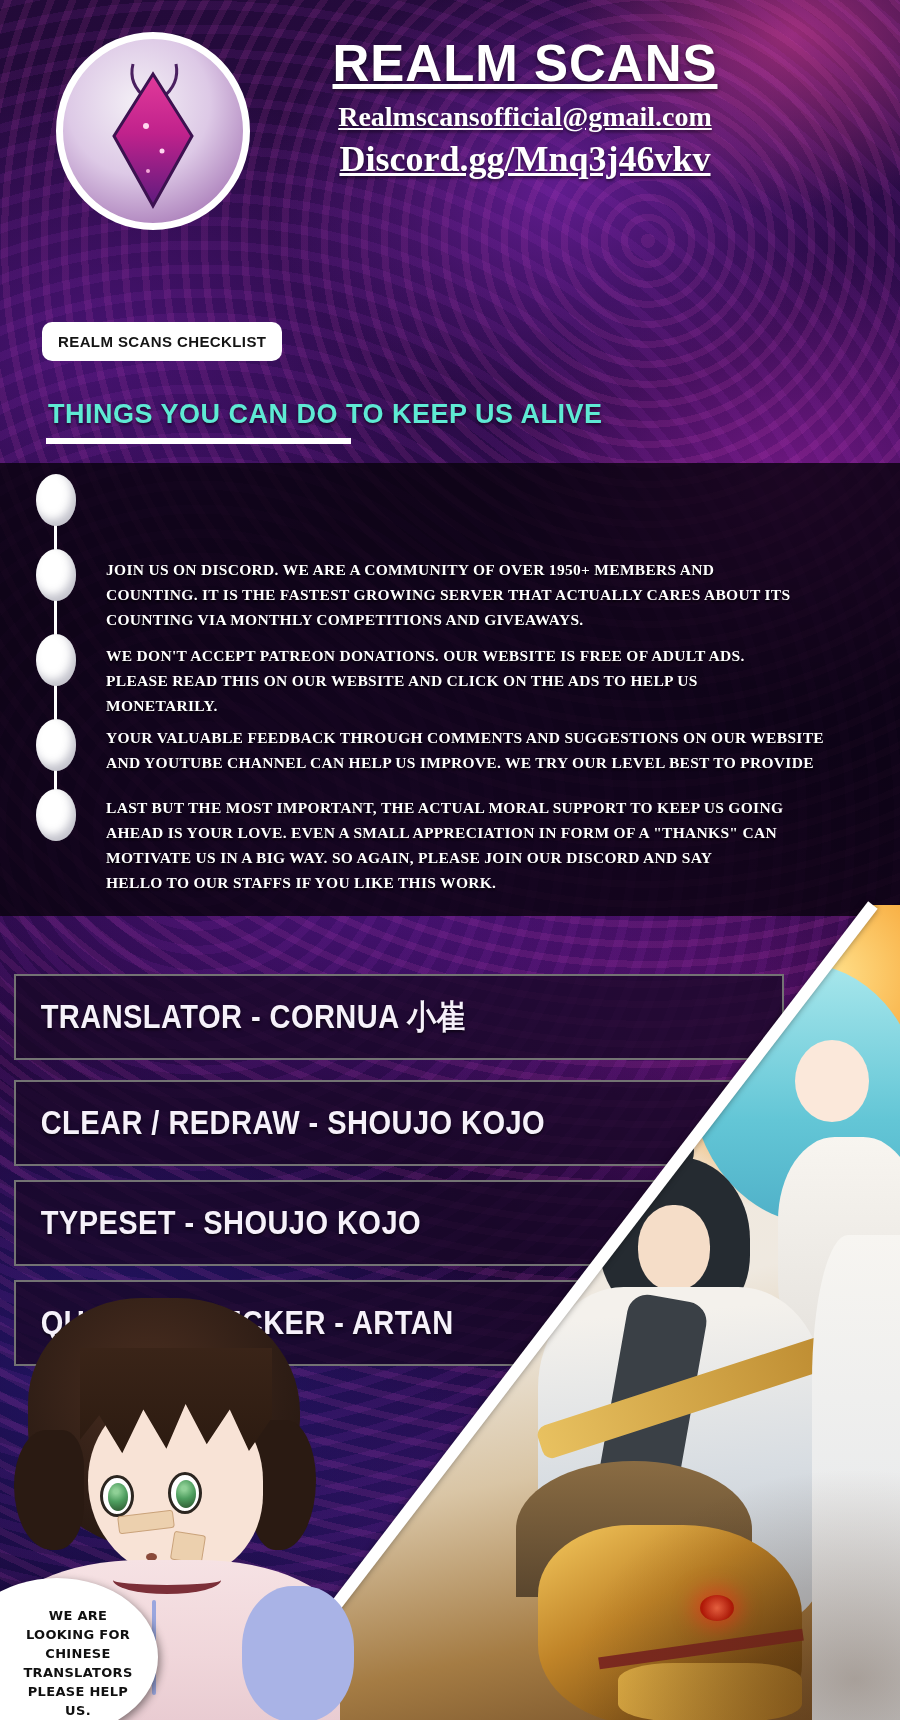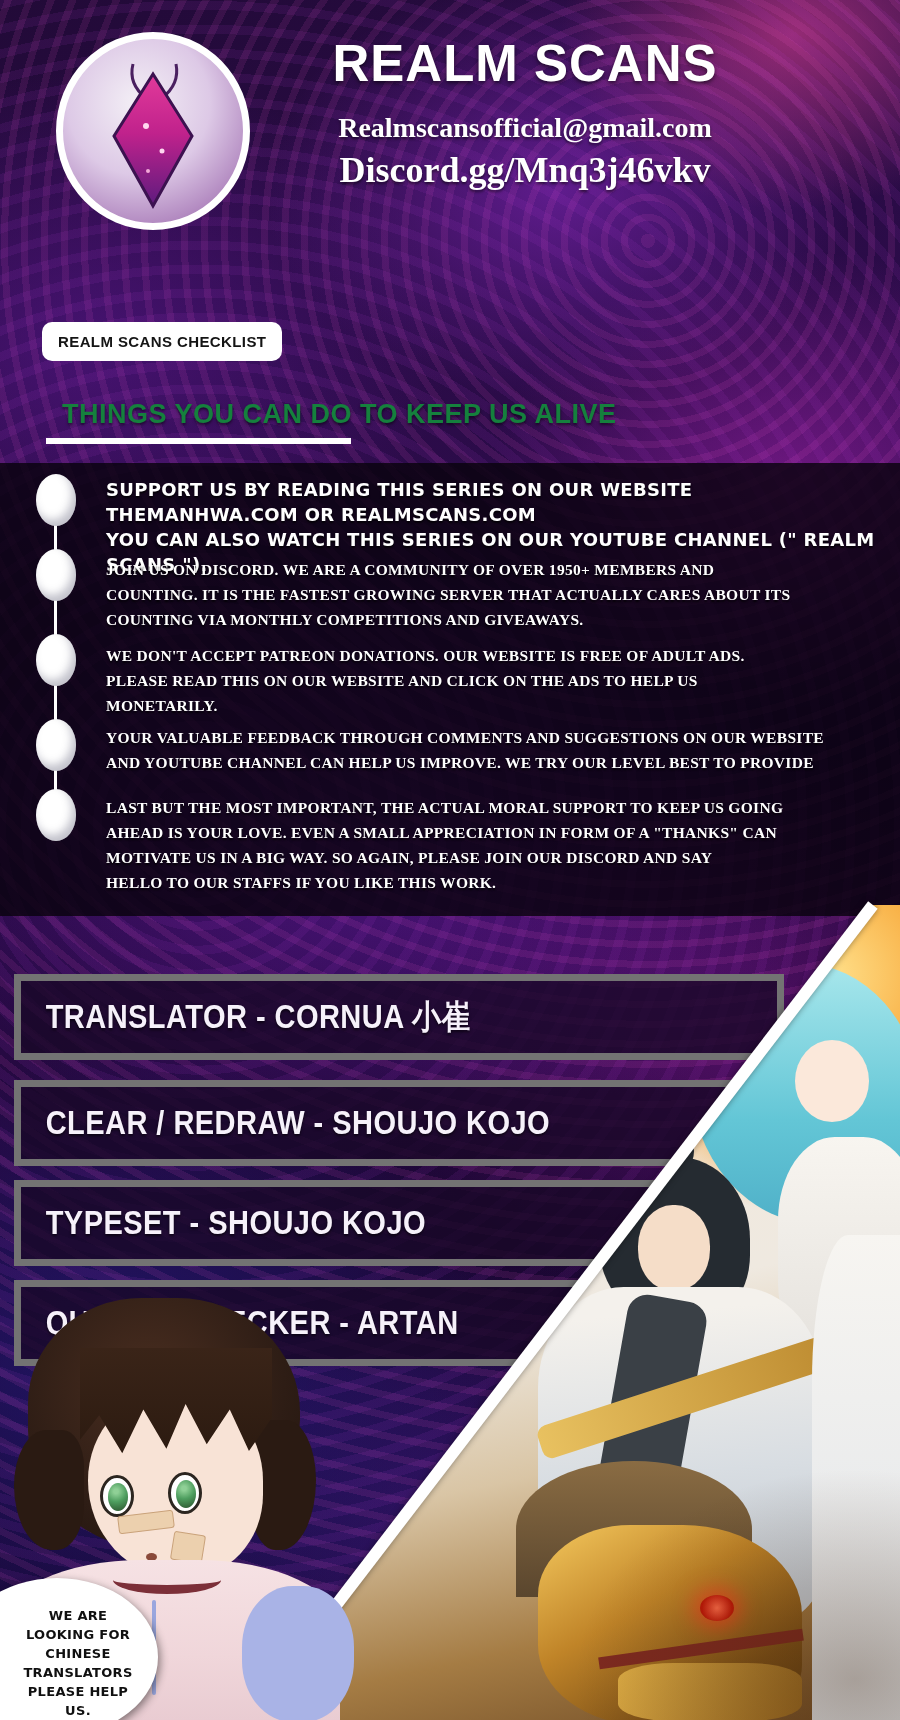--- a/index.html
+++ b/index.html
@@ -19,48 +19,48 @@
       radial-gradient(ellipse 520px 410px at 82% 60%, rgba(170,30,180,.35), rgba(0,0,0,0) 70%),
       radial-gradient(ellipse 560px 450px at 14% 80%, rgba(35,30,130,.65), rgba(0,0,0,0) 72%),
       radial-gradient(ellipse 500px 400px at 55% 90%, rgba(80,30,150,.5), rgba(0,0,0,0) 72%),
       linear-gradient(160deg,#220a38 0%,#2e0c4e 38%,#1b0632 70%,#140a38 100%);}
 
   
   .logo{position:absolute;left:56px;top:32px;width:194px;height:198px;border-radius:50%;
         border:7px solid #fff;z-index:3;box-sizing:border-box;
         background:radial-gradient(circle at 42% 35%, #f4f0f6 0%, #ddc9e6 45%, #b48cc2 75%, #8a5a9e 100%);
         display:flex;align-items:center;justify-content:center;}
-  .title-block{position:absolute;left:285px;top:34px;width:480px;text-align:center;z-index:3;color:#fff;}
+  .title-block{position:absolute;left:285px;top:34px;width:480px;text-align:center;z-index:3;color:#fff;text-decoration:underline;}
   .brand{font-family:"Liberation Sans",sans-serif;font-size:51px;font-weight:900;
          letter-spacing:1px;text-shadow:0 2px 4px rgba(0,0,0,.6);}
-  .email{margin-top:19px;font-family:"Liberation Serif",serif;font-weight:700;font-size:28px;
+  .email{margin-top:8px;font-family:"Liberation Serif",serif;font-weight:700;font-size:28px;
          text-shadow:0 2px 3px rgba(0,0,0,.6);}
   .discord{margin-top:5px;font-family:"Liberation Serif",serif;font-weight:700;font-size:36px;
          text-shadow:0 2px 3px rgba(0,0,0,.6);}
 
   
   .badge{position:absolute;left:42px;top:322px;z-index:3;background:#fff;color:#141414;
          border-radius:10px;padding:11px 16px;font-size:15px;font-weight:800;letter-spacing:.4px;
          font-family:"Liberation Sans",sans-serif;}
-  .heading{position:absolute;left:62px;top:399px;z-index:3;color:#15803d;font-size:27px;font-weight:900;
+  .heading{position:absolute;left:48px;top:399px;z-index:3;color:#5eead4;font-size:27px;font-weight:900;
          letter-spacing:.5px;font-family:"Liberation Sans",sans-serif;text-shadow:0 2px 3px rgba(0,0,0,.55);text-align:center;}
   .heading-underline{position:absolute;left:46px;top:438px;width:305px;height:6px;background:#fff;z-index:3;}
 
   
   .band{position:absolute;left:0;top:463px;width:900px;height:453px;background:rgba(9,3,13,.82);z-index:2;}
   .thread{position:absolute;left:54px;top:500px;width:3px;height:318px;background:#fff;z-index:3;}
   .marker{position:absolute;left:36px;width:40px;height:52px;border-radius:50%;background:#fff;z-index:4;
           box-shadow:inset -4px -6px 8px rgba(120,120,140,.45);}
   .bullet{position:absolute;left:106px;width:770px;color:#fff;z-index:4;font-weight:700;
           letter-spacing:.3px;line-height:25px;text-shadow:0 2px 2px rgba(0,0,0,.8);}
   .bullet span{display:block;}
   .fs18{font-size:18px;} .fs15{font-size:15.5px;font-family:Liberation Serif, serif;}
 
   
-  .cbox{position:absolute;left:14px;border:7px solid #737373;box-sizing:border-box;height:86px;
+  .cbox{position:absolute;left:14px;border:2px solid #737373;box-sizing:border-box;height:86px;
         background:rgba(24,8,38,.78);z-index:5;display:flex;align-items:center;}
   .cbox .lbl{padding-left:28px;color:#f6f1fa;font-family:"Liberation Sans",sans-serif;
         font-size:33px;font-weight:700;letter-spacing:.5px;white-space:nowrap;
         transform:scaleX(.88);transform-origin:left center;text-shadow:0 2px 3px rgba(0,0,0,.6);}
 
   
   .wedge{position:absolute;left:0;top:905px;width:900px;height:815px;z-index:6;
          clip-path:polygon(97% 0%,100% 0%,100% 100%,27.6% 100%);}
   .wedge .base{position:absolute;inset:0;
      background:linear-gradient(168deg,#f2a93b 4%,#edc98f 15%,#f1e9de 34%,#efe9e0 52%,#d9c5a5 68%,#a57c44 85%,#6e4a24 100%);}
@@ -173,25 +173,20 @@
 
   <div class="band"></div>
   <div class="thread"></div>
 
   <div class="marker" style="top:474px"></div>
   <div class="marker" style="top:549px"></div>
   <div class="marker" style="top:634px"></div>
   <div class="marker" style="top:719px"></div>
   <div class="marker" style="top:789px"></div>
 
-  <div class="bullet fs18" style="top:477px">
-    <span>SUPPORT US BY READING THIS SERIES ON OUR WEBSITE</span>
-    <span>THEMANHWA.COM OR REALMSCANS.COM</span>
-    <span>YOU CAN ALSO WATCH THIS SERIES ON OUR YOUTUBE CHANNEL (" REALM SCANS ").</span>
-  </div>
   <div class="bullet fs15" style="top:557px">
     <span>JOIN US ON DISCORD. WE ARE A COMMUNITY OF OVER 1950+ MEMBERS AND</span>
     <span>COUNTING. IT IS THE FASTEST GROWING SERVER THAT ACTUALLY CARES ABOUT ITS</span>
     <span> COUNTING VIA MONTHLY COMPETITIONS AND GIVEAWAYS.</span>
   </div>
   <div class="bullet fs15" style="top:643px">
     <span>WE DON'T ACCEPT PATREON DONATIONS. OUR WEBSITE IS FREE OF ADULT ADS.</span>
     <span>PLEASE READ THIS ON OUR WEBSITE AND CLICK ON THE ADS TO HELP US</span>
     <span>MONETARILY.</span>
   </div>

